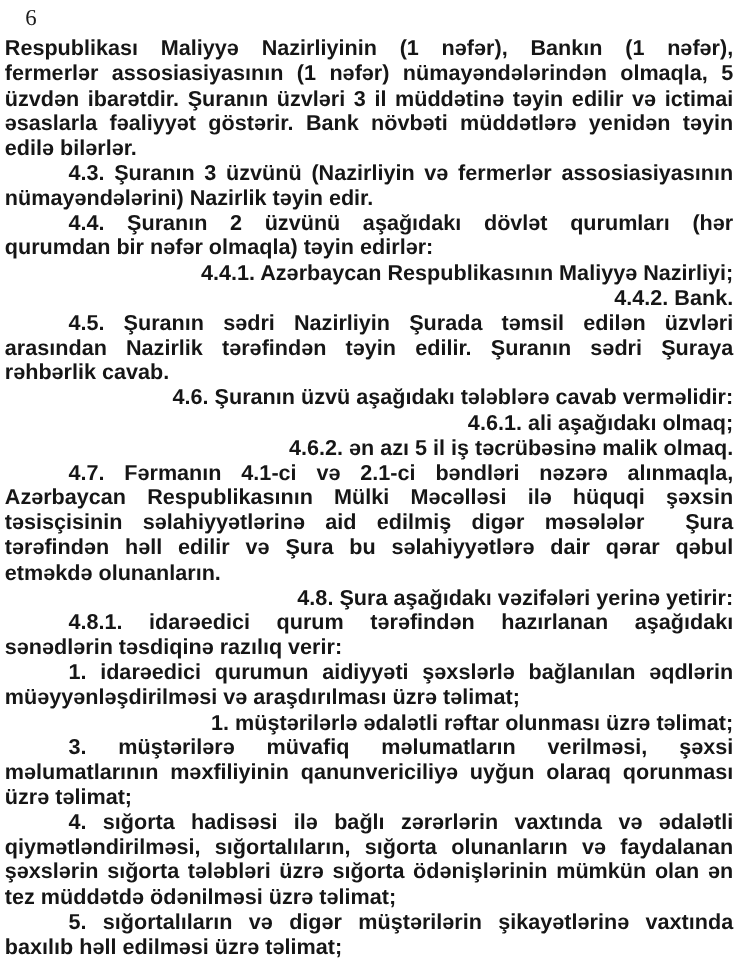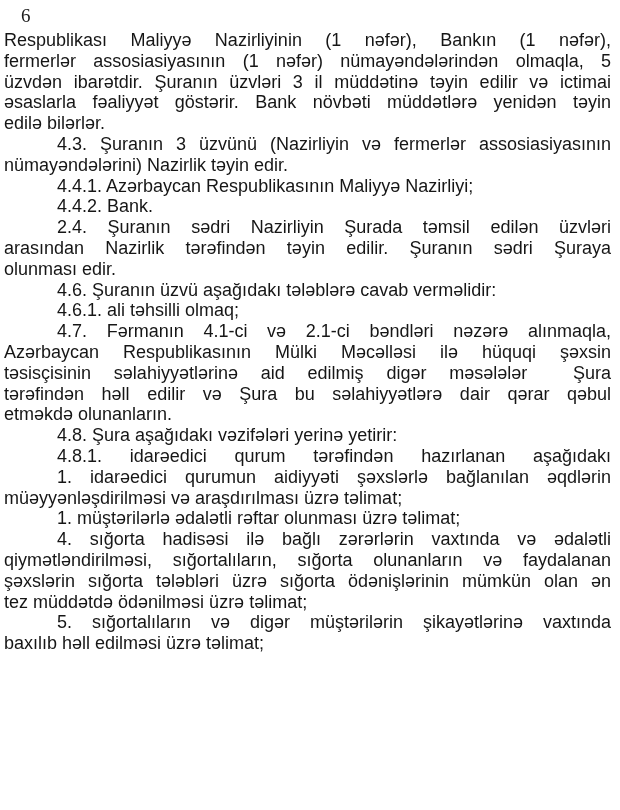--- a/index.html
+++ b/index.html
@@ -31,88 +31,103 @@
   }
   .doc {
     position: absolute;
     top: 30px;
     left: 4px;
     width: 607px;
   }
   .para {
     margin: 0;
     padding: 0;
+    font-weight: bold;
   }
   .line {
     font-size: 18px;
     line-height: 20.8px;
     white-space: normal;
     text-align: left;
   }
   .line.just {
     text-align: justify;
     text-align-last: justify;
   }
   .line.first {
     padding-left: 53px;
+    text-align: right;
   }
 </style>
 </head>
 <body>
 
 <div class="page">
   <div class="page-number">6</div>
   <div class="doc">
       <div class="para">
         <div class="line just">Respublikası Maliyyə Nazirliyinin (1 nəfər), Bankın (1 nəfər),</div>
         <div class="line just">fermerlər assosiasiyasının (1 nəfər) nümayəndələrindən olmaqla, 5</div>
         <div class="line just">üzvdən ibarətdir. Şuranın üzvləri 3 il müddətinə təyin edilir və ictimai</div>
         <div class="line just">əsaslarla fəaliyyət göstərir. Bank növbəti müddətlərə yenidən təyin</div>
         <div class="line">edilə bilərlər.</div>
       </div>
       <div class="para">
         <div class="line just first">4.3. Şuranın 3 üzvünü (Nazirliyin və fermerlər assosiasiyasının</div>
         <div class="line">nümayəndələrini) Nazirlik təyin edir.</div>
       </div>
       <div class="para">
+        <div class="line just first">4.4. Şuranın 2 üzvünü aşağıdakı dövlət qurumları (hər</div>
+        <div class="line">qurumdan bir nəfər olmaqla) təyin edirlər:</div>
+      </div>
+      <div class="para">
         <div class="line first">4.4.1. Azərbaycan Respublikasının Maliyyə Nazirliyi;</div>
       </div>
       <div class="para">
         <div class="line first">4.4.2. Bank.</div>
       </div>
       <div class="para">
-        <div class="line just first">2.4. Şuranın sədri Nazirliyin Şurada təmsil edilən üzvləri</div>
+        <div class="line just first">4.5. Şuranın sədri Nazirliyin Şurada təmsil edilən üzvləri</div>
         <div class="line just">arasından Nazirlik tərəfindən təyin edilir. Şuranın sədri Şuraya</div>
-        <div class="line">olunması edir.</div>
+        <div class="line">rəhbərlik cavab.</div>
       </div>
       <div class="para">
         <div class="line first">4.6. Şuranın üzvü aşağıdakı tələblərə cavab verməlidir:</div>
       </div>
       <div class="para">
-        <div class="line first">4.6.1. ali təhsilli olmaq;</div>
+        <div class="line first">4.6.1. ali aşağıdakı olmaq;</div>
+      </div>
+      <div class="para">
+        <div class="line first">4.6.2. ən azı 5 il iş təcrübəsinə malik olmaq.</div>
       </div>
       <div class="para">
         <div class="line just first">4.7. Fərmanın 4.1-ci və 2.1-ci bəndləri nəzərə alınmaqla,</div>
         <div class="line just">Azərbaycan Respublikasının Mülki Məcəlləsi ilə hüquqi şəxsin</div>
         <div class="line just">təsisçisinin səlahiyyətlərinə aid edilmiş digər məsələlər&nbsp; Şura</div>
         <div class="line just">tərəfindən həll edilir və Şura bu səlahiyyətlərə dair qərar qəbul</div>
         <div class="line">etməkdə olunanların.</div>
       </div>
       <div class="para">
         <div class="line first">4.8. Şura aşağıdakı vəzifələri yerinə yetirir:</div>
       </div>
       <div class="para">
         <div class="line just first">4.8.1. idarəedici qurum tərəfindən hazırlanan aşağıdakı</div>
+        <div class="line">sənədlərin təsdiqinə razılıq verir:</div>
       </div>
       <div class="para">
         <div class="line just first">1. idarəedici qurumun aidiyyəti şəxslərlə bağlanılan əqdlərin</div>
         <div class="line">müəyyənləşdirilməsi və araşdırılması üzrə təlimat;</div>
       </div>
       <div class="para">
         <div class="line first">1. müştərilərlə ədalətli rəftar olunması üzrə təlimat;</div>
+      </div>
+      <div class="para">
+        <div class="line just first">3. müştərilərə müvafiq məlumatların verilməsi, şəxsi</div>
+        <div class="line just">məlumatlarının məxfiliyinin qanunvericiliyə uyğun olaraq qorunması</div>
+        <div class="line">üzrə təlimat;</div>
       </div>
       <div class="para">
         <div class="line just first">4. sığorta hadisəsi ilə bağlı zərərlərin vaxtında və ədalətli</div>
         <div class="line just">qiymətləndirilməsi, sığortalıların, sığorta olunanların və faydalanan</div>
         <div class="line just">şəxslərin sığorta tələbləri üzrə sığorta ödənişlərinin mümkün olan ən</div>
         <div class="line">tez müddətdə ödənilməsi üzrə təlimat;</div>
       </div>
       <div class="para">
         <div class="line just first">5. sığortalıların və digər müştərilərin şikayətlərinə vaxtında</div>
         <div class="line">baxılıb həll edilməsi üzrə təlimat;</div>

